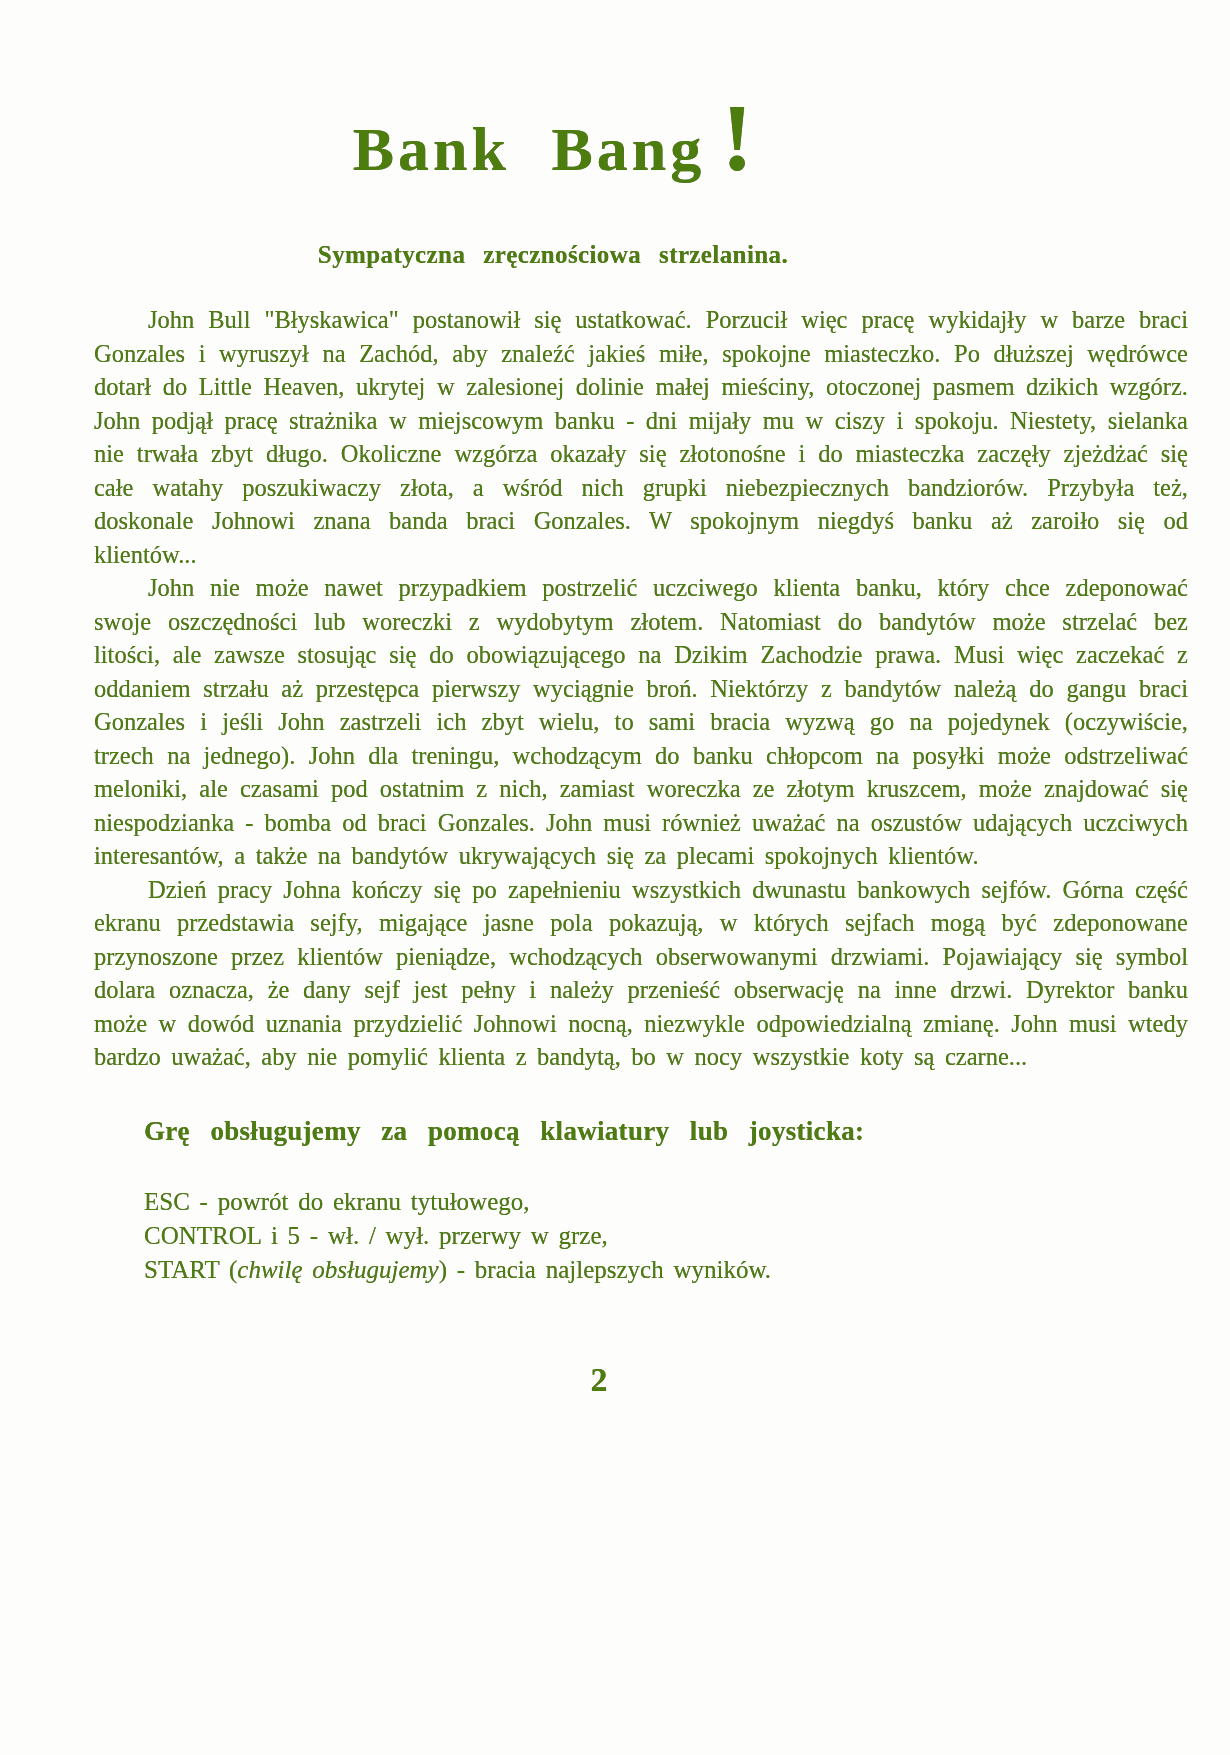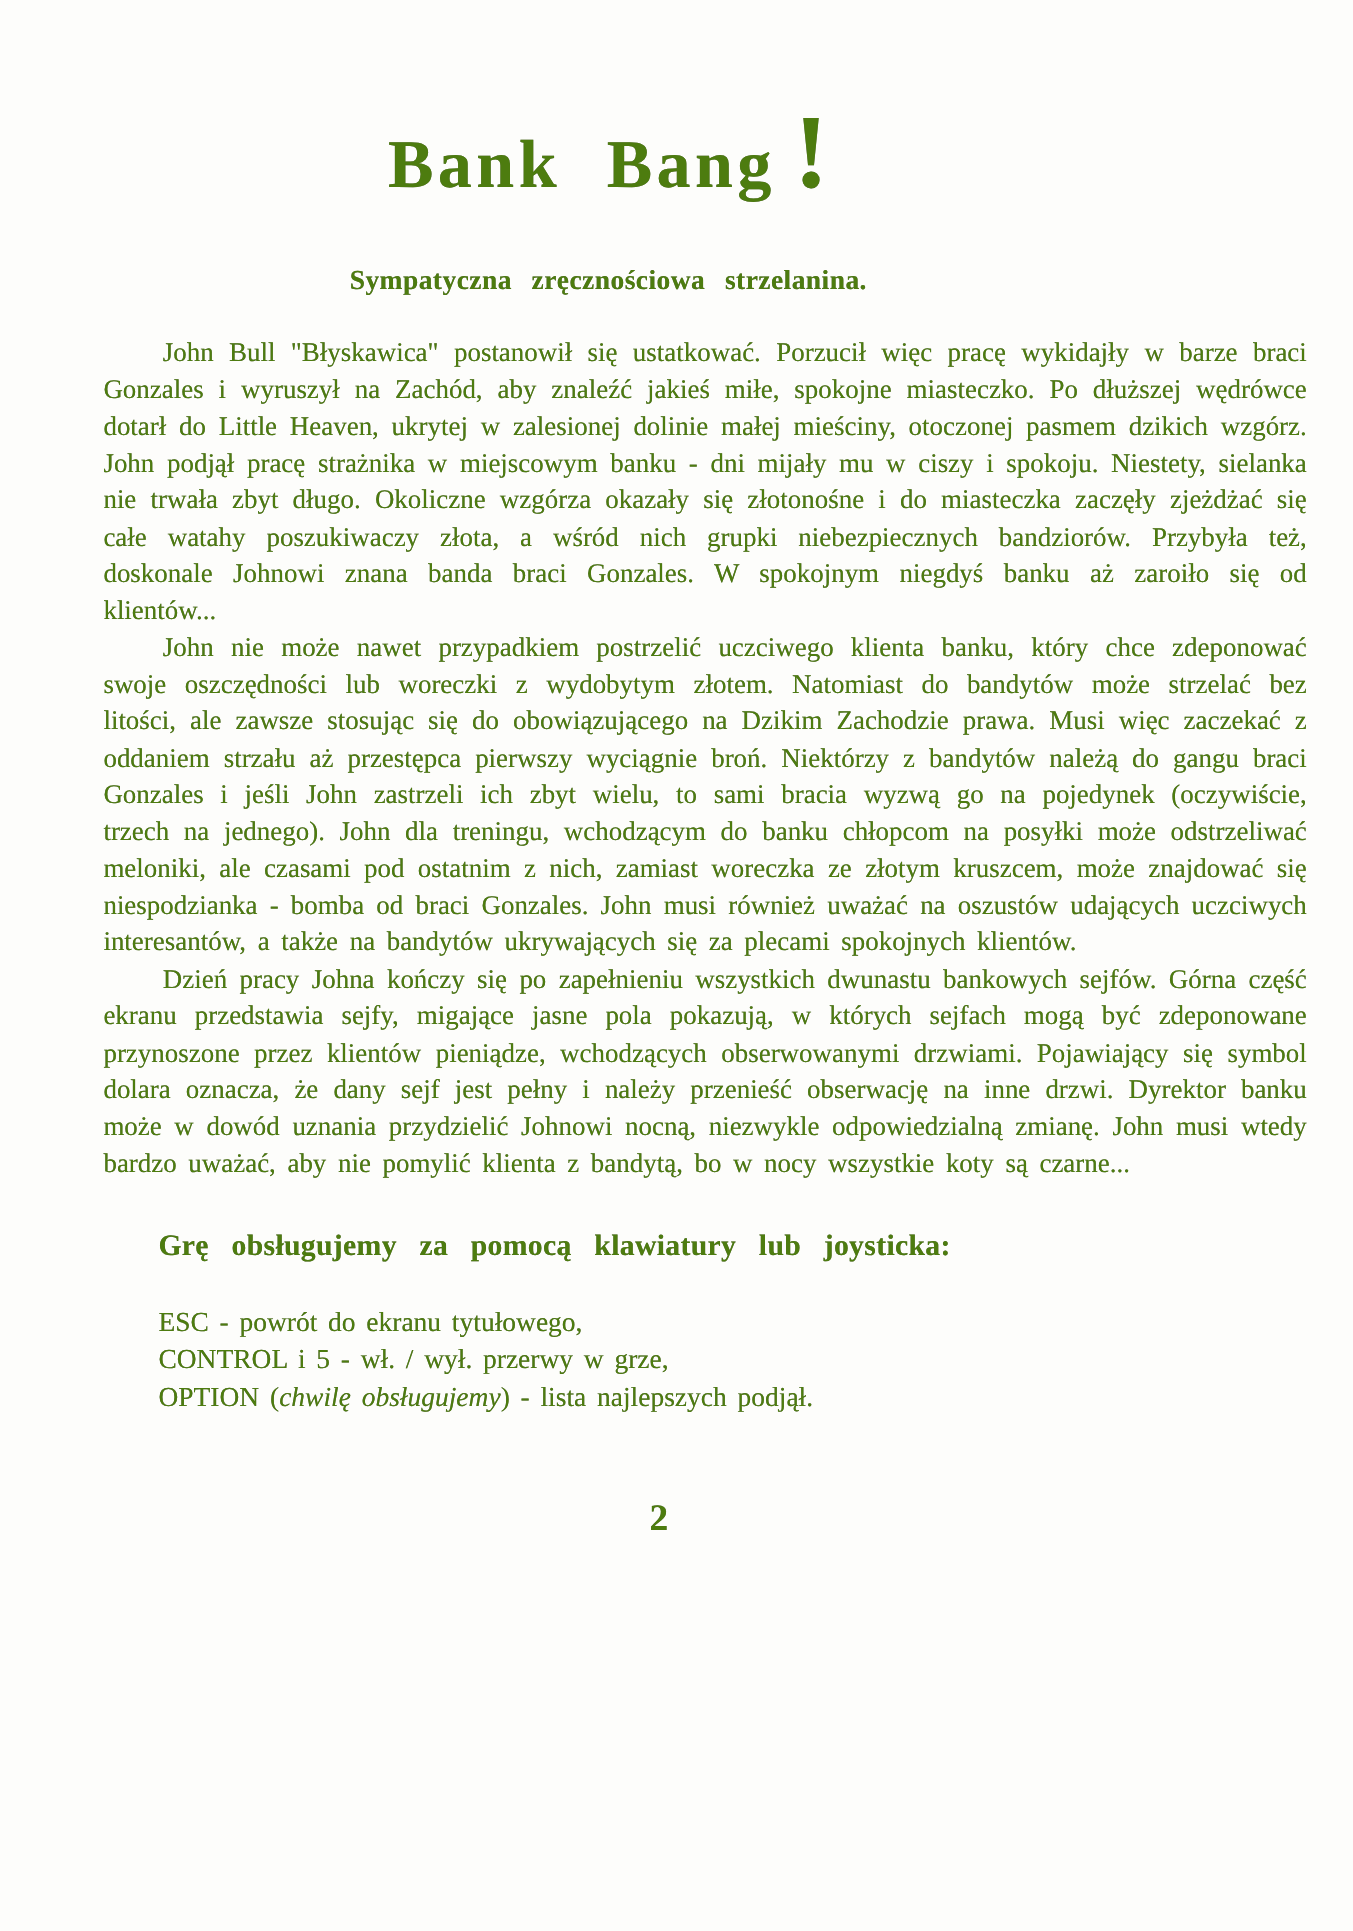--- a/index.html
+++ b/index.html
@@ -99,18 +99,18 @@
     <p>John Bull "Błyskawica" postanowił się ustatkować. Porzucił więc pracę wykidajły w barze braci Gonzales i wyruszył na Zachód, aby znaleźć jakieś miłe, spokojne miasteczko. Po dłuższej wędrówce dotarł do Little Heaven, ukrytej w zalesionej dolinie małej mieściny, otoczonej pasmem dzikich wzgórz. John podjął pracę strażnika w miejscowym banku - dni mijały mu w ciszy i spokoju. Niestety, sielanka nie trwała zbyt długo. Okoliczne wzgórza okazały się złotonośne i do miasteczka zaczęły zjeżdżać się całe watahy poszukiwaczy złota, a wśród nich grupki niebezpiecznych bandziorów. Przybyła też, doskonale Johnowi znana banda braci Gonzales. W spokojnym niegdyś banku aż zaroiło się od klientów...</p>
     <p>John nie może nawet przypadkiem postrzelić uczciwego klienta banku, który chce zdeponować swoje oszczędności lub woreczki z wydobytym złotem. Natomiast do bandytów może strzelać bez litości, ale zawsze stosując się do obowiązującego na Dzikim Zachodzie prawa. Musi więc zaczekać z oddaniem strzału aż przestępca pierwszy wyciągnie broń. Niektórzy z bandytów należą do gangu braci Gonzales i jeśli John zastrzeli ich zbyt wielu, to sami bracia wyzwą go na pojedynek (oczywiście, trzech na jednego). John dla treningu, wchodzącym do banku chłopcom na posyłki może odstrzeliwać meloniki, ale czasami pod ostatnim z nich, zamiast woreczka ze złotym kruszcem, może znajdować się niespodzianka - bomba od braci Gonzales. John musi również uważać na oszustów udających uczciwych interesantów, a także na bandytów ukrywających się za plecami spokojnych klientów.</p>
     <p>Dzień pracy Johna kończy się po zapełnieniu wszystkich dwunastu bankowych sejfów. Górna część ekranu przedstawia sejfy, migające jasne pola pokazują, w których sejfach mogą być zdeponowane przynoszone przez klientów pieniądze, wchodzących obserwowanymi drzwiami. Pojawiający się symbol dolara oznacza, że dany sejf jest pełny i należy przenieść obserwację na inne drzwi. Dyrektor banku może w dowód uznania przydzielić Johnowi nocną, niezwykle odpowiedzialną zmianę. John musi wtedy bardzo uważać, aby nie pomylić klienta z bandytą, bo w nocy wszystkie koty są czarne...</p>
   </div>
 
   <div class="controls-heading">Grę obsługujemy za pomocą klawiatury lub joysticka:</div>
 
   <div class="controls-list">
     <p>ESC - powrót do ekranu tytułowego,</p>
     <p>CONTROL i 5 - wł. / wył. przerwy w grze,</p>
-    <p><span>OPTION (</span><em>chwilę obsługujemy</em><span>) - lista najlepszych podjął.</span></p>
+    <p><span>START (</span><em>chwilę obsługujemy</em><span>) - bracia najlepszych wyników.</span></p>
   </div>
 
   <div class="page-number">2</div>
 
 </div>
 
 </body></html>

